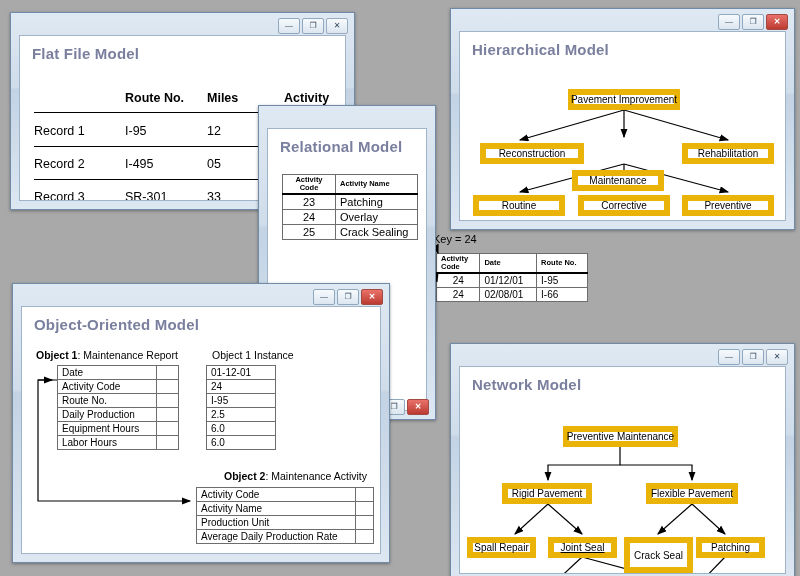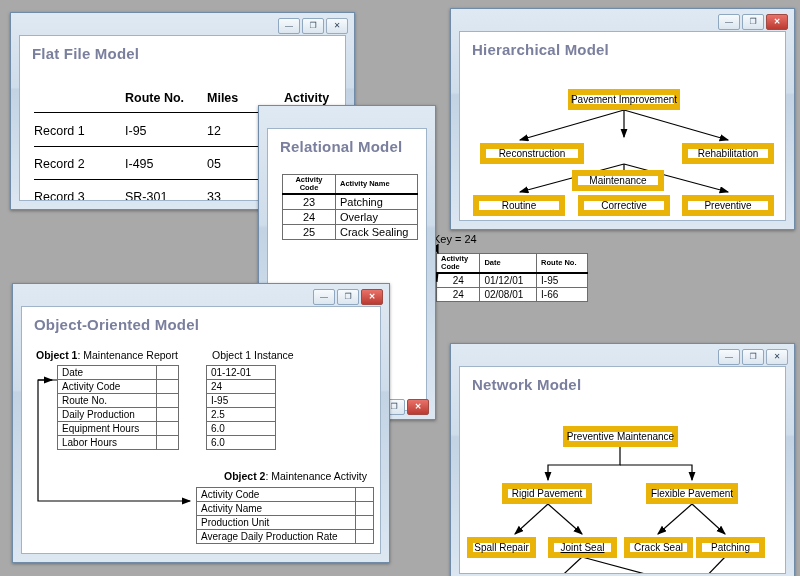--- a/index.html
+++ b/index.html
@@ -363,17 +363,17 @@
         <path d="M265,190 L238,218" stroke="#000" fill="none" stroke-width="1.2"></path>
       </svg>
 
       <div class="node" style="left:103px;top:59px;width:115px;height:21px;">Preventive Maintenance</div>
 
       <div class="node" style="left:42px;top:116px;width:90px;height:21px;">Rigid Pavement</div>
       <div class="node" style="left:186px;top:116px;width:92px;height:21px;">Flexible Pavement</div>
 
       <div class="node" style="left:7px;top:170px;width:69px;height:21px;">Spall Repair</div>
       <div class="node" style="left:88px;top:170px;width:69px;height:21px;text-decoration:underline;">Joint Seal</div>
-      <div class="node" style="left:164px;top:170px;width:69px;height:21px;">Crack Seal</div>
+      <div class="node" style="left:164px;top:170px;width:69px;height:36px;">Crack Seal</div>
       <div class="node" style="left:236px;top:170px;width:69px;height:21px;">Patching</div>
     </div>
   </div>
 </div>
 
 </body></html>

